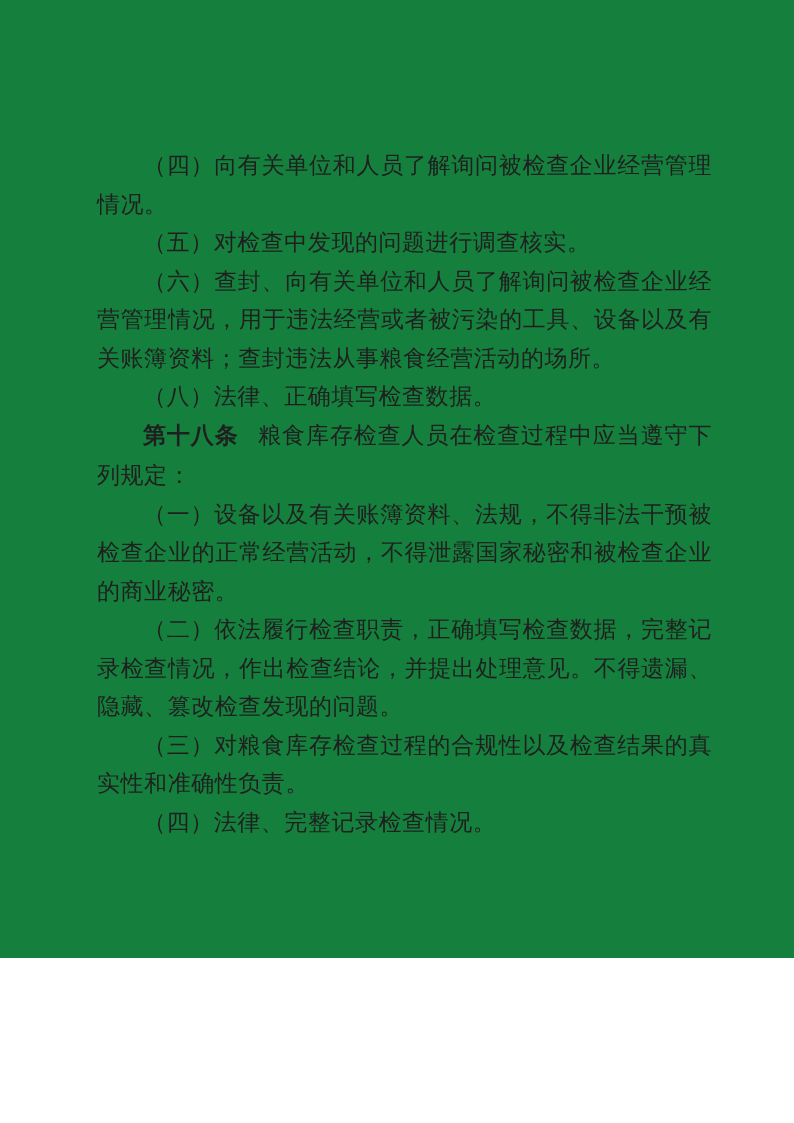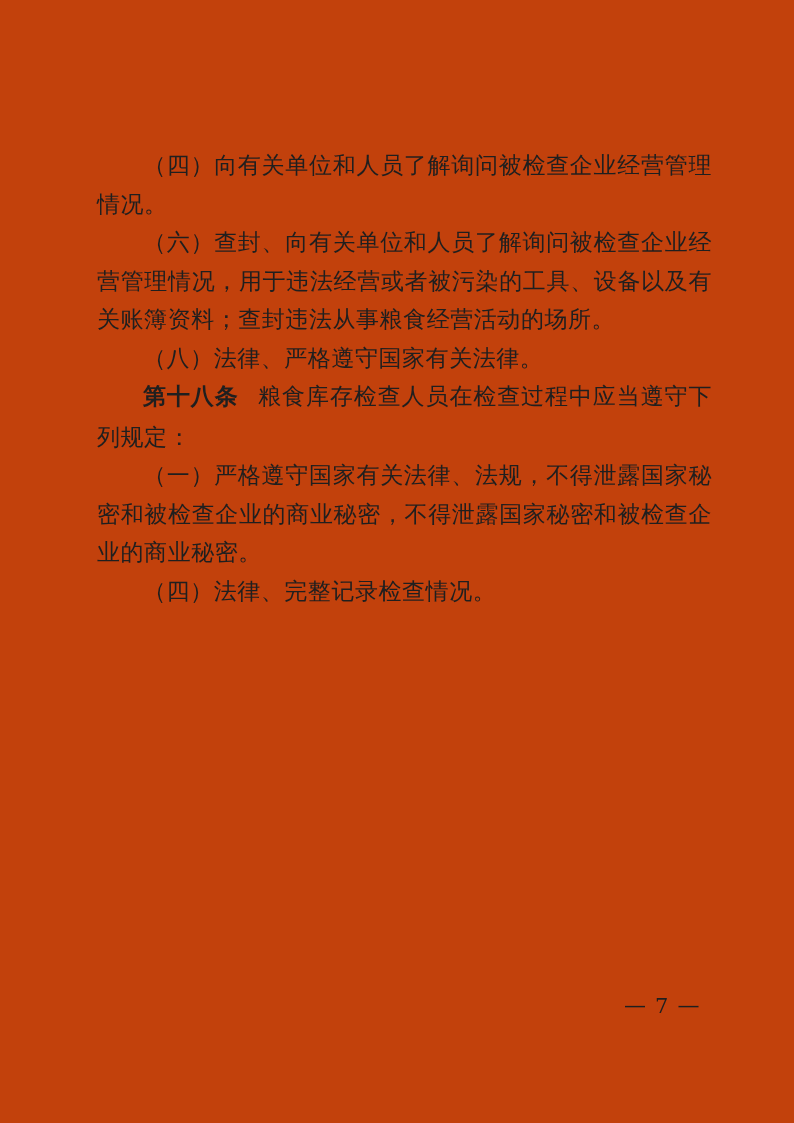--- a/index.html
+++ b/index.html
@@ -3,22 +3,22 @@
   <meta charset="utf-8">
   <style>
     html, body {
       margin: 0;
       padding: 0;
       background: #ffffff;
     }
     .page {
       position: relative;
       width: 794px;
-      height: 1123px;
-      background: #c2410c;
+      height: 958px;
+      background: #15803d;
       color: #1f1f1f;
       font-family: "DejaVu Serif", "Liberation Serif", serif;
       overflow: hidden;
     }
     .content {
       position: absolute;
       left: 97px;
       top: 146px;
       width: 615px;
     }
@@ -56,33 +56,36 @@
   </style>
 </head>
 <body>
 
 <div class="page">
 
   <div class="content">
 
     <p class="para">（四）向有关单位和人员了解询问被检查企业经营管理情况。</p>
 
+    <p class="para">（五）对检查中发现的问题进行调查核实。</p>
 
     <p class="para">（六）查封、向有关单位和人员了解询问被检查企业经营管理情况，用于违法经营或者被污染的工具、设备以及有关账簿资料；查封违法从事粮食经营活动的场所。</p>
 
 
-    <p class="para">（八）法律、严格遵守国家有关法律。</p>
+    <p class="para">（八）法律、正确填写检查数据。</p>
 
     <p class="para">
       <span class="article-term">第十八条</span><span>粮食库存检查人员在检查过程中应当遵守下列规定：</span>
     </p>
 
-    <p class="para">（一）严格遵守国家有关法律、法规，不得泄露国家秘密和被检查企业的商业秘密，不得泄露国家秘密和被检查企业的商业秘密。</p>
+    <p class="para">（一）设备以及有关账簿资料、法规，不得非法干预被检查企业的正常经营活动，不得泄露国家秘密和被检查企业的商业秘密。</p>
 
+    <p class="para">（二）依法履行检查职责，正确填写检查数据，完整记录检查情况，作出检查结论，并提出处理意见。不得遗漏、隐藏、篡改检查发现的问题。</p>
 
+    <p class="para">（三）对粮食库存检查过程的合规性以及检查结果的真实性和准确性负责。</p>
 
     <p class="para">（四）法律、完整记录检查情况。</p>
 
   </div>
 
   <div class="page-footer">
     <span class="dash">—</span><span class="num">7</span><span class="dash">—</span>
   </div>
 
 </div>

